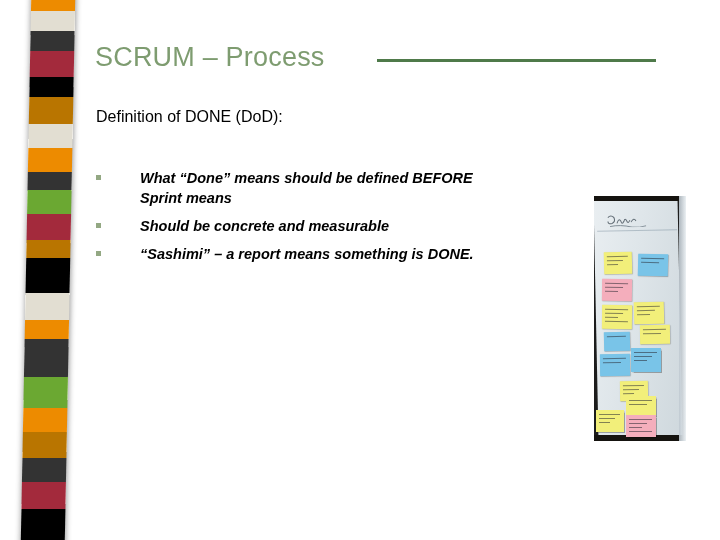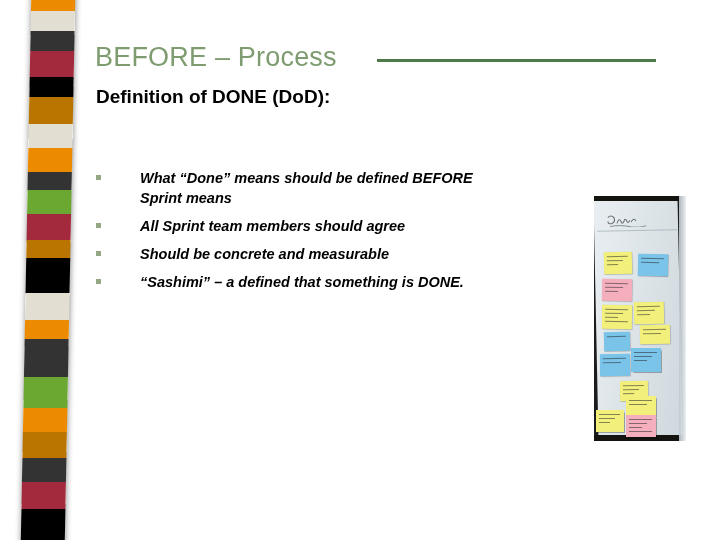--- a/index.html
+++ b/index.html
@@ -50,23 +50,23 @@
     top: 59px;
     width: 279px;
     height: 3px;
     background: #4F7A4A;
   }
 
   
   #subtitle {
     position: absolute;
     left: 96px;
-    top: 86px;
-    font-size: 19px;
-    font-weight: bold;
+    top: 108px;
+    font-size: 16px;
+    font-weight: normal;
     color: #000000;
     white-space: nowrap;
   }
 
   
   #bullets {
     position: absolute;
     left: 96px;
     top: 168px;
     width: 480px;
@@ -181,41 +181,37 @@
       <div class="stripe" style="background: rgb(237, 139, 0); height: 3.34448%;"></div>
       <div class="stripe" style="background: rgb(51, 51, 51); height: 7.02341%;"></div>
       <div class="stripe" style="background: rgb(107, 168, 50); height: 5.68562%;"></div>
       <div class="stripe" style="background: rgb(237, 139, 0); height: 4.34783%;"></div>
       <div class="stripe" style="background: rgb(185, 117, 0); height: 4.68227%;"></div>
       <div class="stripe" style="background: rgb(51, 51, 51); height: 4.34783%;"></div>
       <div class="stripe" style="background: rgb(163, 42, 60); height: 5.01672%;"></div>
       <div class="stripe" style="background: rgb(0, 0, 0); height: 6.35452%;"></div>
     </div>
 
-  <div id="title">BEFORE – Process</div>
+  <div id="title">SCRUM – Process</div>
   <div id="title-rule"></div>
 
   <div id="subtitle">Definition of DONE (DoD):</div>
 
   <div id="bullets">
       <div class="bullet-row">
         <span class="bullet-marker" style="background: rgb(147, 168, 131);"></span>
         <span class="bullet-text">What “Done” means should be defined BEFORE<span class="l2">Sprint means</span></span>
       </div>
       <div class="bullet-row">
         <span class="bullet-marker" style="background: rgb(147, 168, 131);"></span>
-        <span class="bullet-text">All Sprint team members should agree</span>
+        <span class="bullet-text">Should be concrete and measurable</span>
       </div>
       <div class="bullet-row">
         <span class="bullet-marker" style="background: rgb(147, 168, 131);"></span>
-        <span class="bullet-text">Should be concrete and measurable</span>
-      </div>
-      <div class="bullet-row">
-        <span class="bullet-marker" style="background: rgb(147, 168, 131);"></span>
-        <span class="bullet-text">“Sashimi” – a defined that something is DONE.</span>
+        <span class="bullet-text">“Sashimi” – a report means something is DONE.</span>
       </div>
     </div>
 
   <div id="photo">
     <div class="paper">
       <div class="paper-rule" style="top:30px;"></div>
       <svg class="heading-scribble" viewBox="0 0 48 13">
         <path d="M2 3 q3 -3 6 0 q2 4 -2 6 q-4 1 -4 -2" fill="none" stroke="#3a4650" stroke-width="1.1"></path>
         <path d="M11 9 q2 -6 4 -2 q1 4 3 0 q1 -4 3 0 q1 3 3 -1" fill="none" stroke="#3a4650" stroke-width="1"></path>
         <path d="M25 8 q3 -5 5 -1" fill="none" stroke="#3a4650" stroke-width="1"></path>

